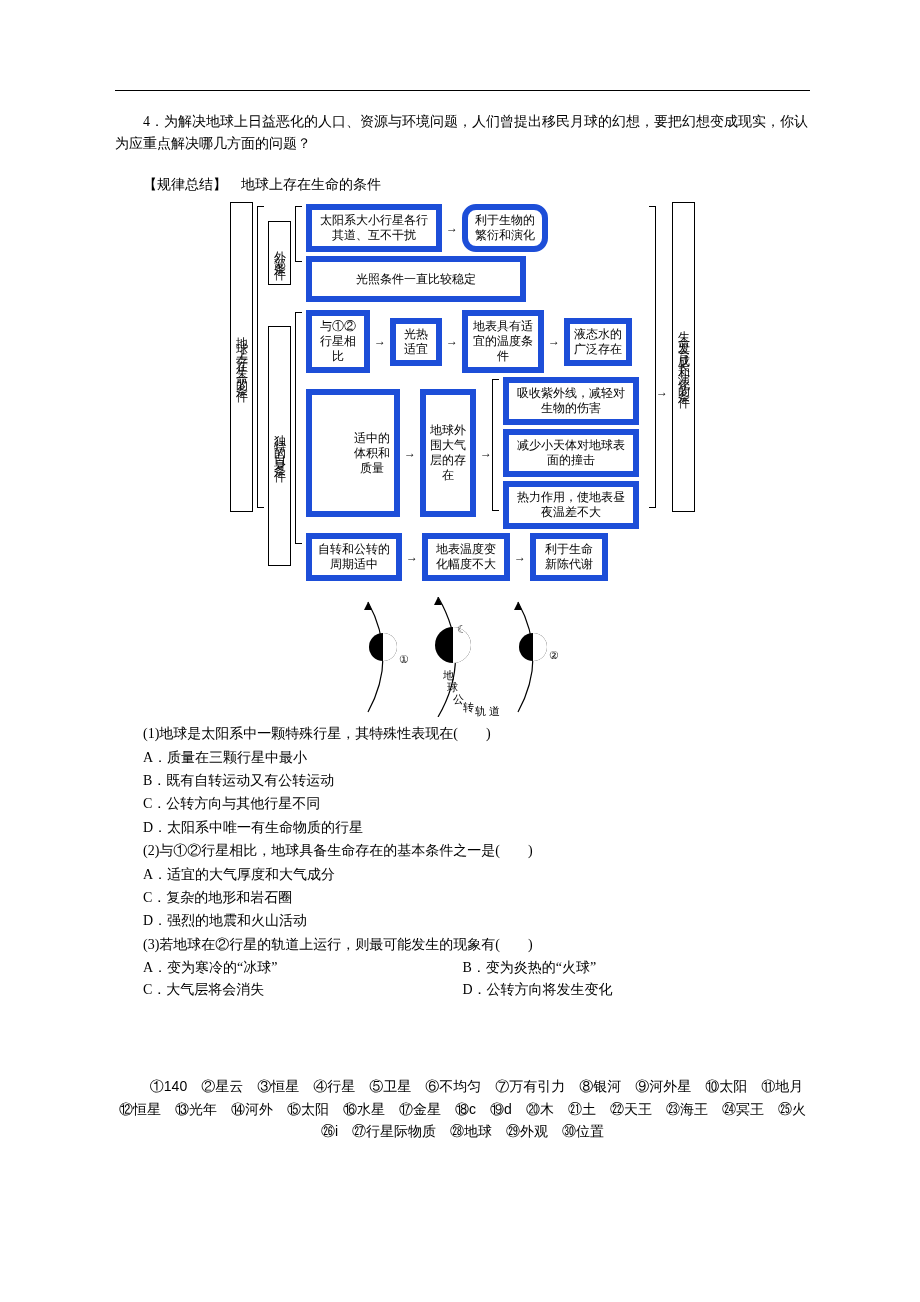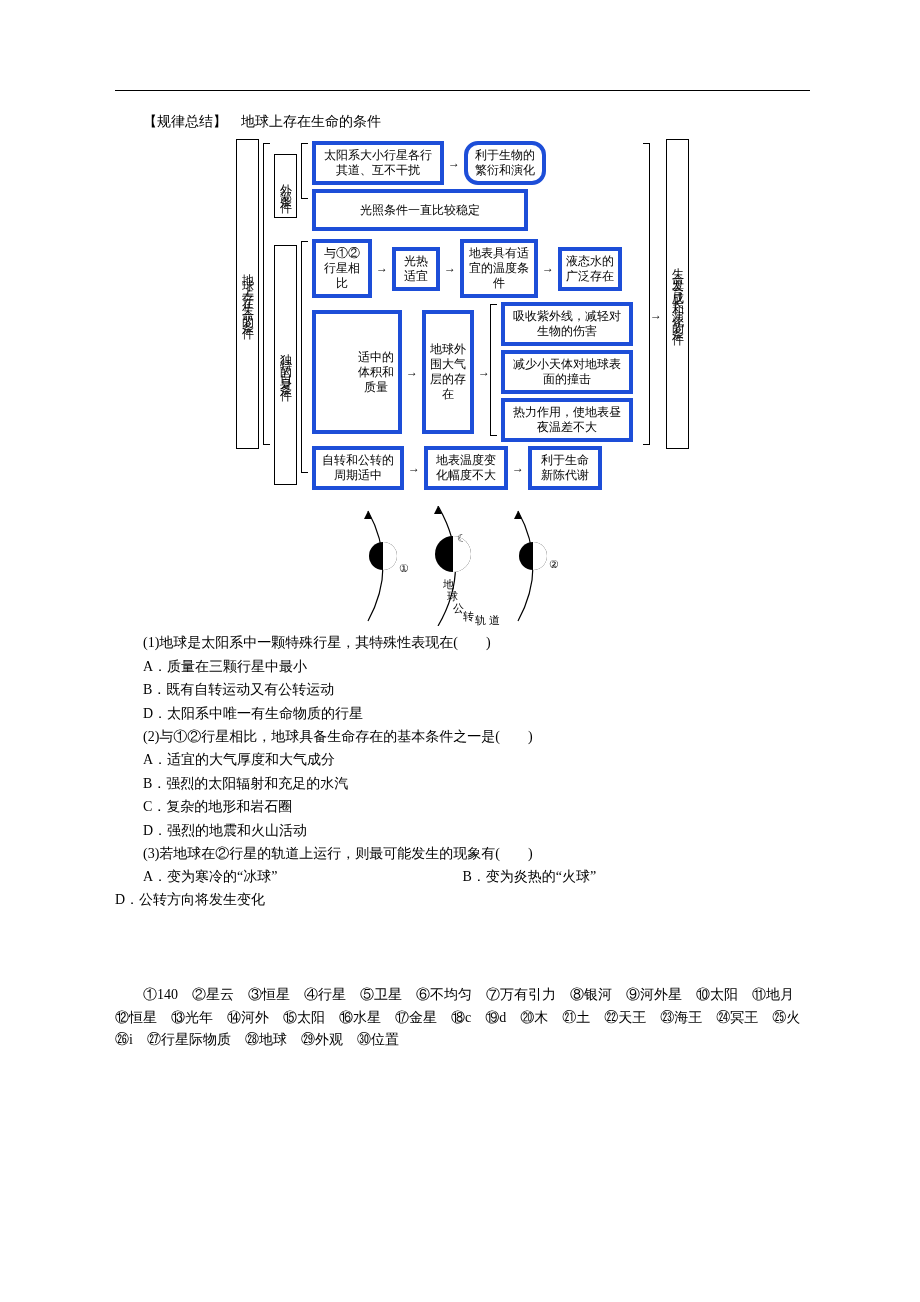--- a/index.html
+++ b/index.html
@@ -49,21 +49,21 @@
     justify-content: center;
     text-align: center;
     margin: 0 4px;
   }
   .vert-text {
     writing-mode: vertical-rl;
     letter-spacing: 6px;
   }
   .col2 { display: flex; flex-direction: column; justify-content: space-between; }
   .hbox {
-    border: 4px solid #1d4ed8;
+    border: 6px solid #1d4ed8;
     padding: 3px 4px;
     margin: 2px 4px;
     text-align: center;
     display: flex;
     align-items: center;
     justify-content: center;
     min-height: 28px;
   }
   .row { display: flex; align-items: center; }
   .arrow {
@@ -95,29 +95,32 @@
     margin: 10px 0 6px 0;
   }
   .planet-fig svg { display: block; }
   
   .opt { text-indent: 2em; margin: 1px 0; }
   .opt-row { display: flex; }
   .opt-row .opt-a { text-indent: 2em; width: 50%; }
   .opt-row .opt-b { width: 50%; }
   .answer-space { margin-top: 50px; }
   .ans-line { text-indent: 2em; margin: 1px 0; }
-  .circled { font-family: Liberation Serif, serif; }
+  .circled { font-family: Liberation Sans, sans-serif; text-align: center; }
 </style>
 </head>
 <body>
 
 <div class="page">
 
   <div class="rule"></div>
 
+  <p class="para">
+    <span>4．</span><span>为解决地球上日益恶化的人口、资源与环境问题，人们曾提出移民月球的幻想，要把幻想变成现实，你认为应重点解决哪几方面的问题？</span>
+  </p>
 
   <p class="heading">
     <span>【规律总结】</span>　<span>地球上存在生命的条件</span>
   </p>
 
   <div class="diagram">
     <div class="diagram-inner">
       <div class="vert-box" style="height:300px;">
           <span class="vert-text">地球上存在生命的条件</span>
         </div>
@@ -218,34 +221,35 @@
       <text x="110" y="106" font-size="11">公</text>
       <text x="120" y="114" font-size="11">转</text>
       <text x="132" y="118" font-size="11">轨</text>
       <text x="146" y="118" font-size="11">道</text>
     </svg>
   </div>
 
   <p class="opt">(1)地球是太阳系中一颗特殊行星，其特殊性表现在(　　)</p>
   <p class="opt">A．质量在三颗行星中最小</p>
   <p class="opt">B．既有自转运动又有公转运动</p>
+  <p class="opt">C．公转方向与其他行星不同</p>
   <p class="opt">D．太阳系中唯一有生命物质的行星</p>
 
   <p class="opt">(2)与①②行星相比，地球具备生命存在的基本条件之一是(　　)</p>
   <p class="opt">A．适宜的大气厚度和大气成分</p>
-  <p class="opt">B．强烈的太阳辐射和充足的水汽</p>
   <p class="opt">C．复杂的地形和岩石圈</p>
   <p class="opt">D．强烈的地震和火山活动</p>
 
   <p class="opt">(3)若地球在②行星的轨道上运行，则最可能发生的现象有(　　)</p>
   <div class="opt-row">
     <div class="opt-a">A．变为寒冷的“冰球”</div>
     <div class="opt-b">B．变为炎热的“火球”</div>
   </div>
   <div class="opt-row">
+    <div class="opt-a">C．大气层将会消失</div>
     <div class="opt-b">D．公转方向将发生变化</div>
   </div>
 
   <div class="answer-space">
     <br>
     <p class="ans-line circled no-indent" style="text-indent:2em;">①140　②星云　③恒星　④行星　⑤卫星　⑥不均匀　⑦万有引力　⑧银河　⑨河外星　⑩太阳　⑪地月　⑫恒星　⑬光年　⑭河外　⑮太阳　⑯水星　⑰金星　⑱c　⑲d　⑳木　㉑土　㉒天王　㉓海王　㉔冥王　㉕火　㉖i　㉗行星际物质　㉘地球　㉙外观　㉚位置</p>
   </div>
 
 </div>
 

